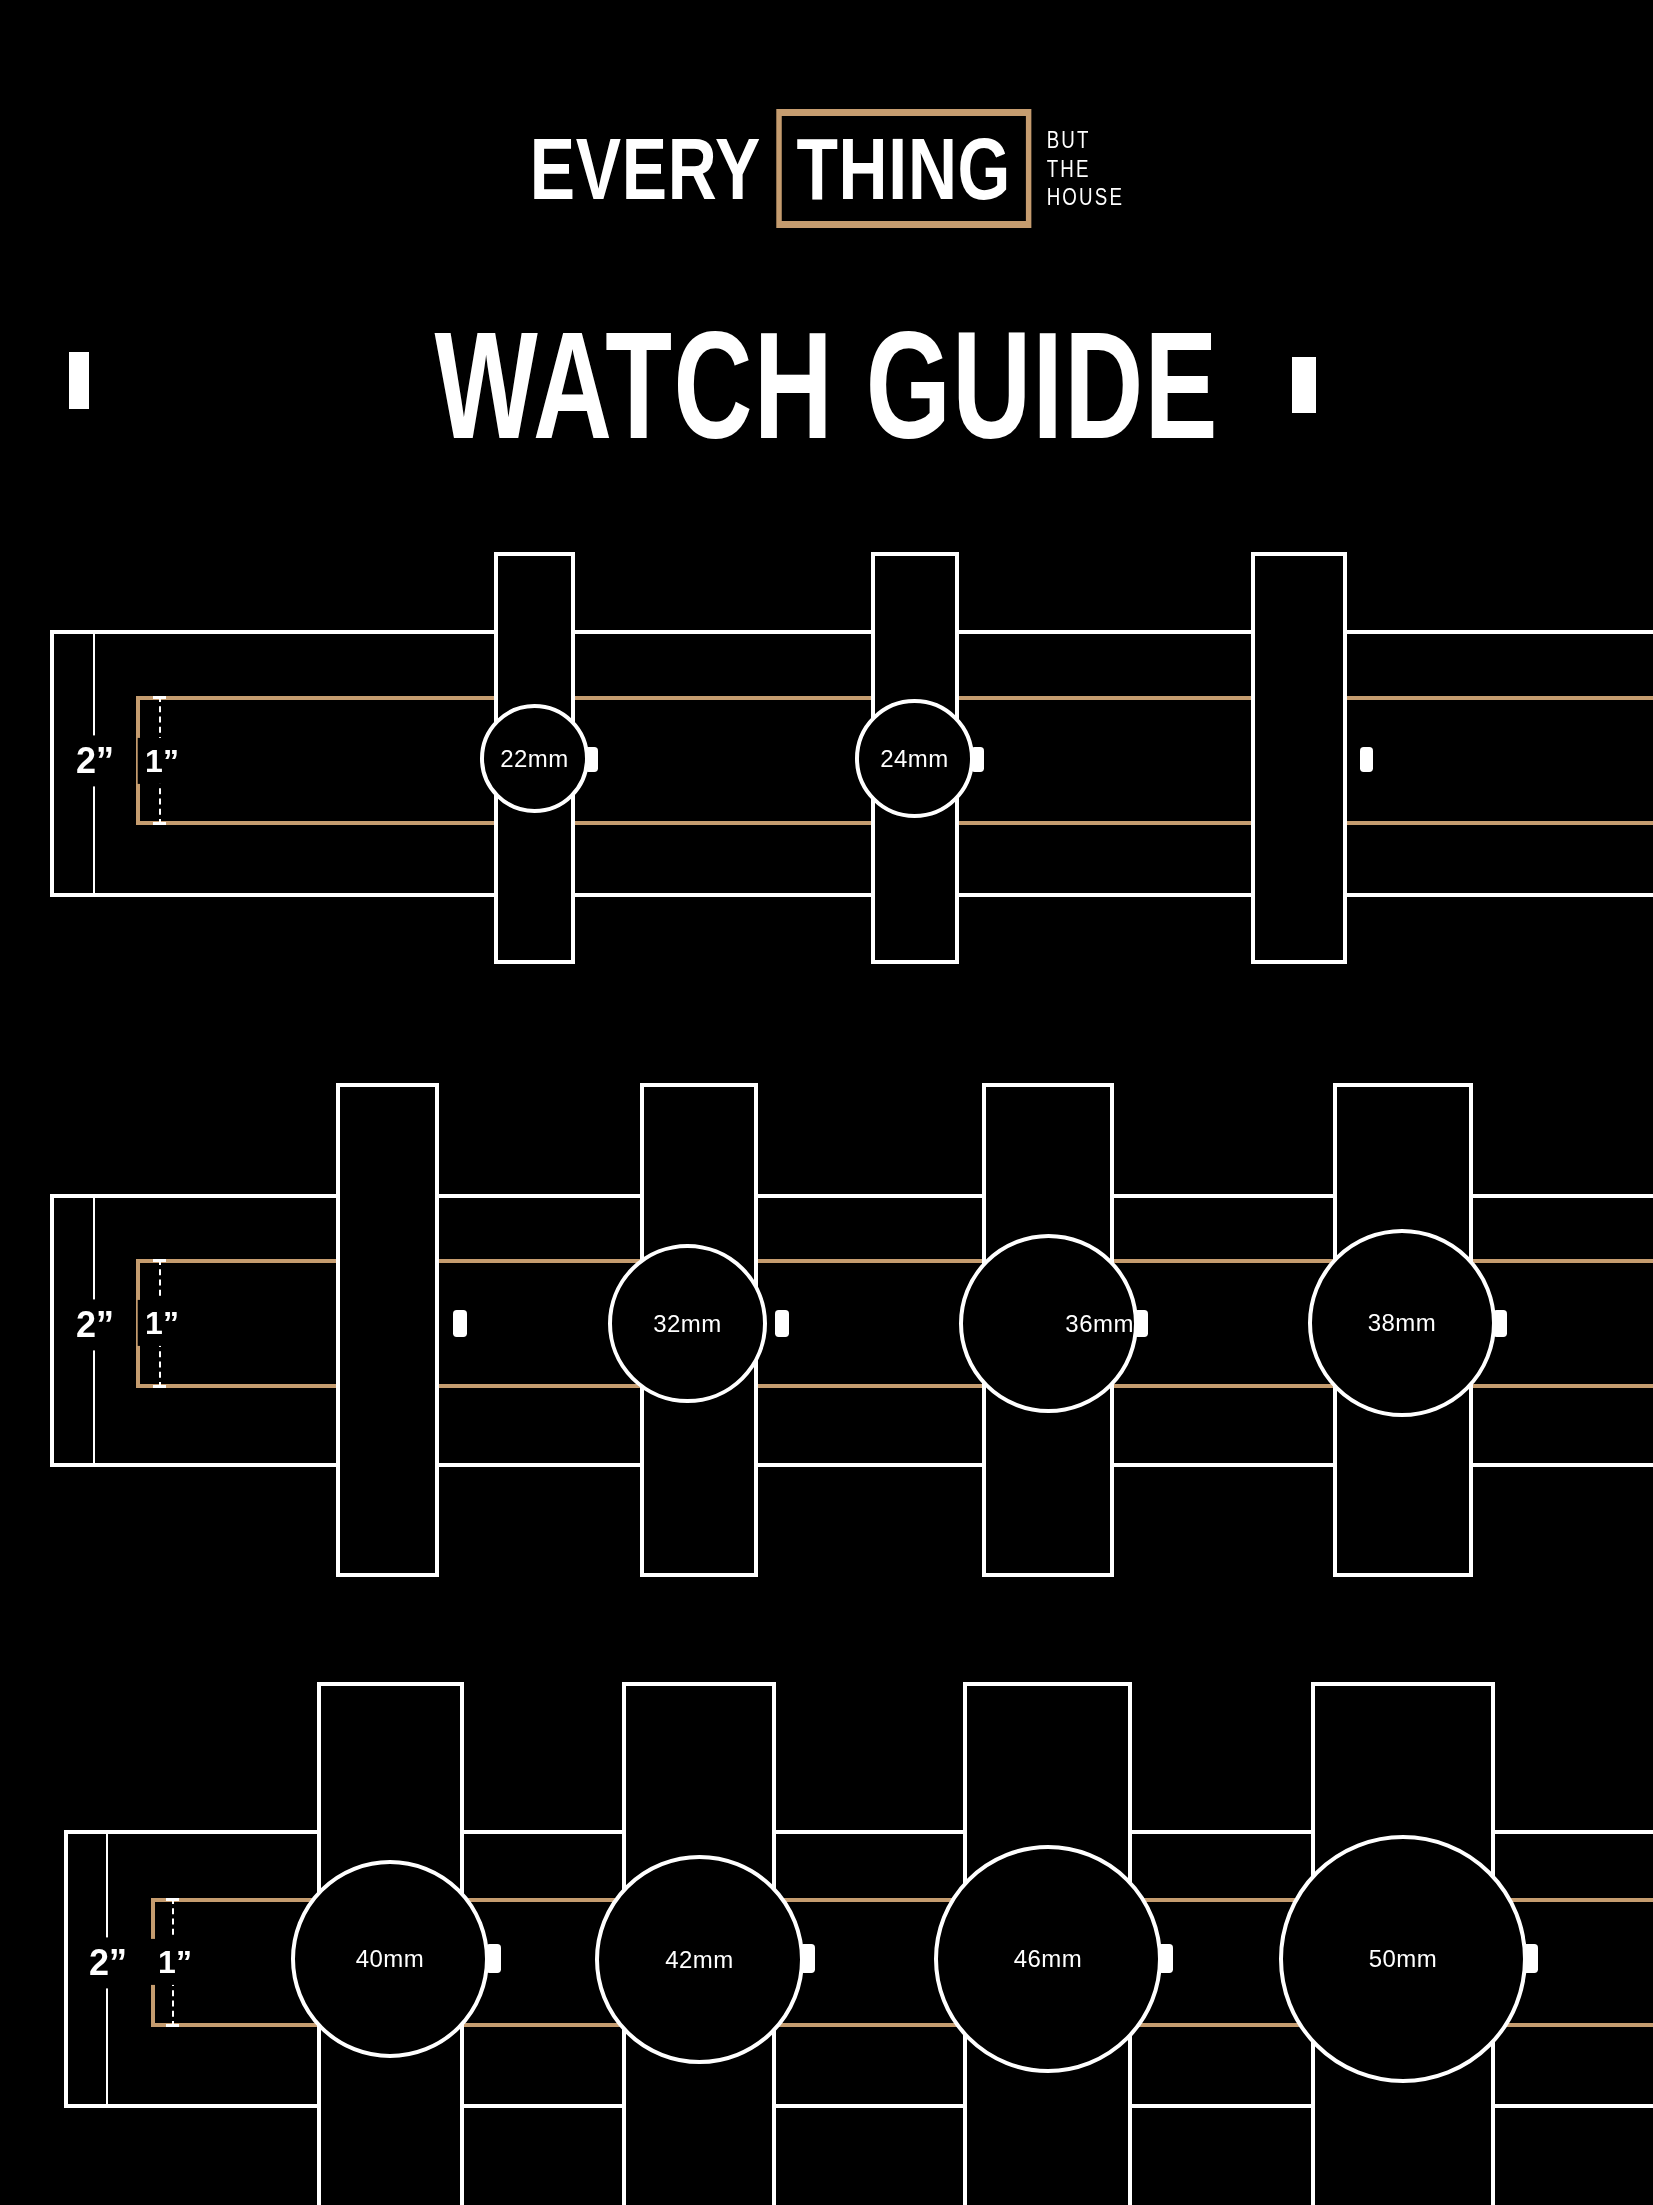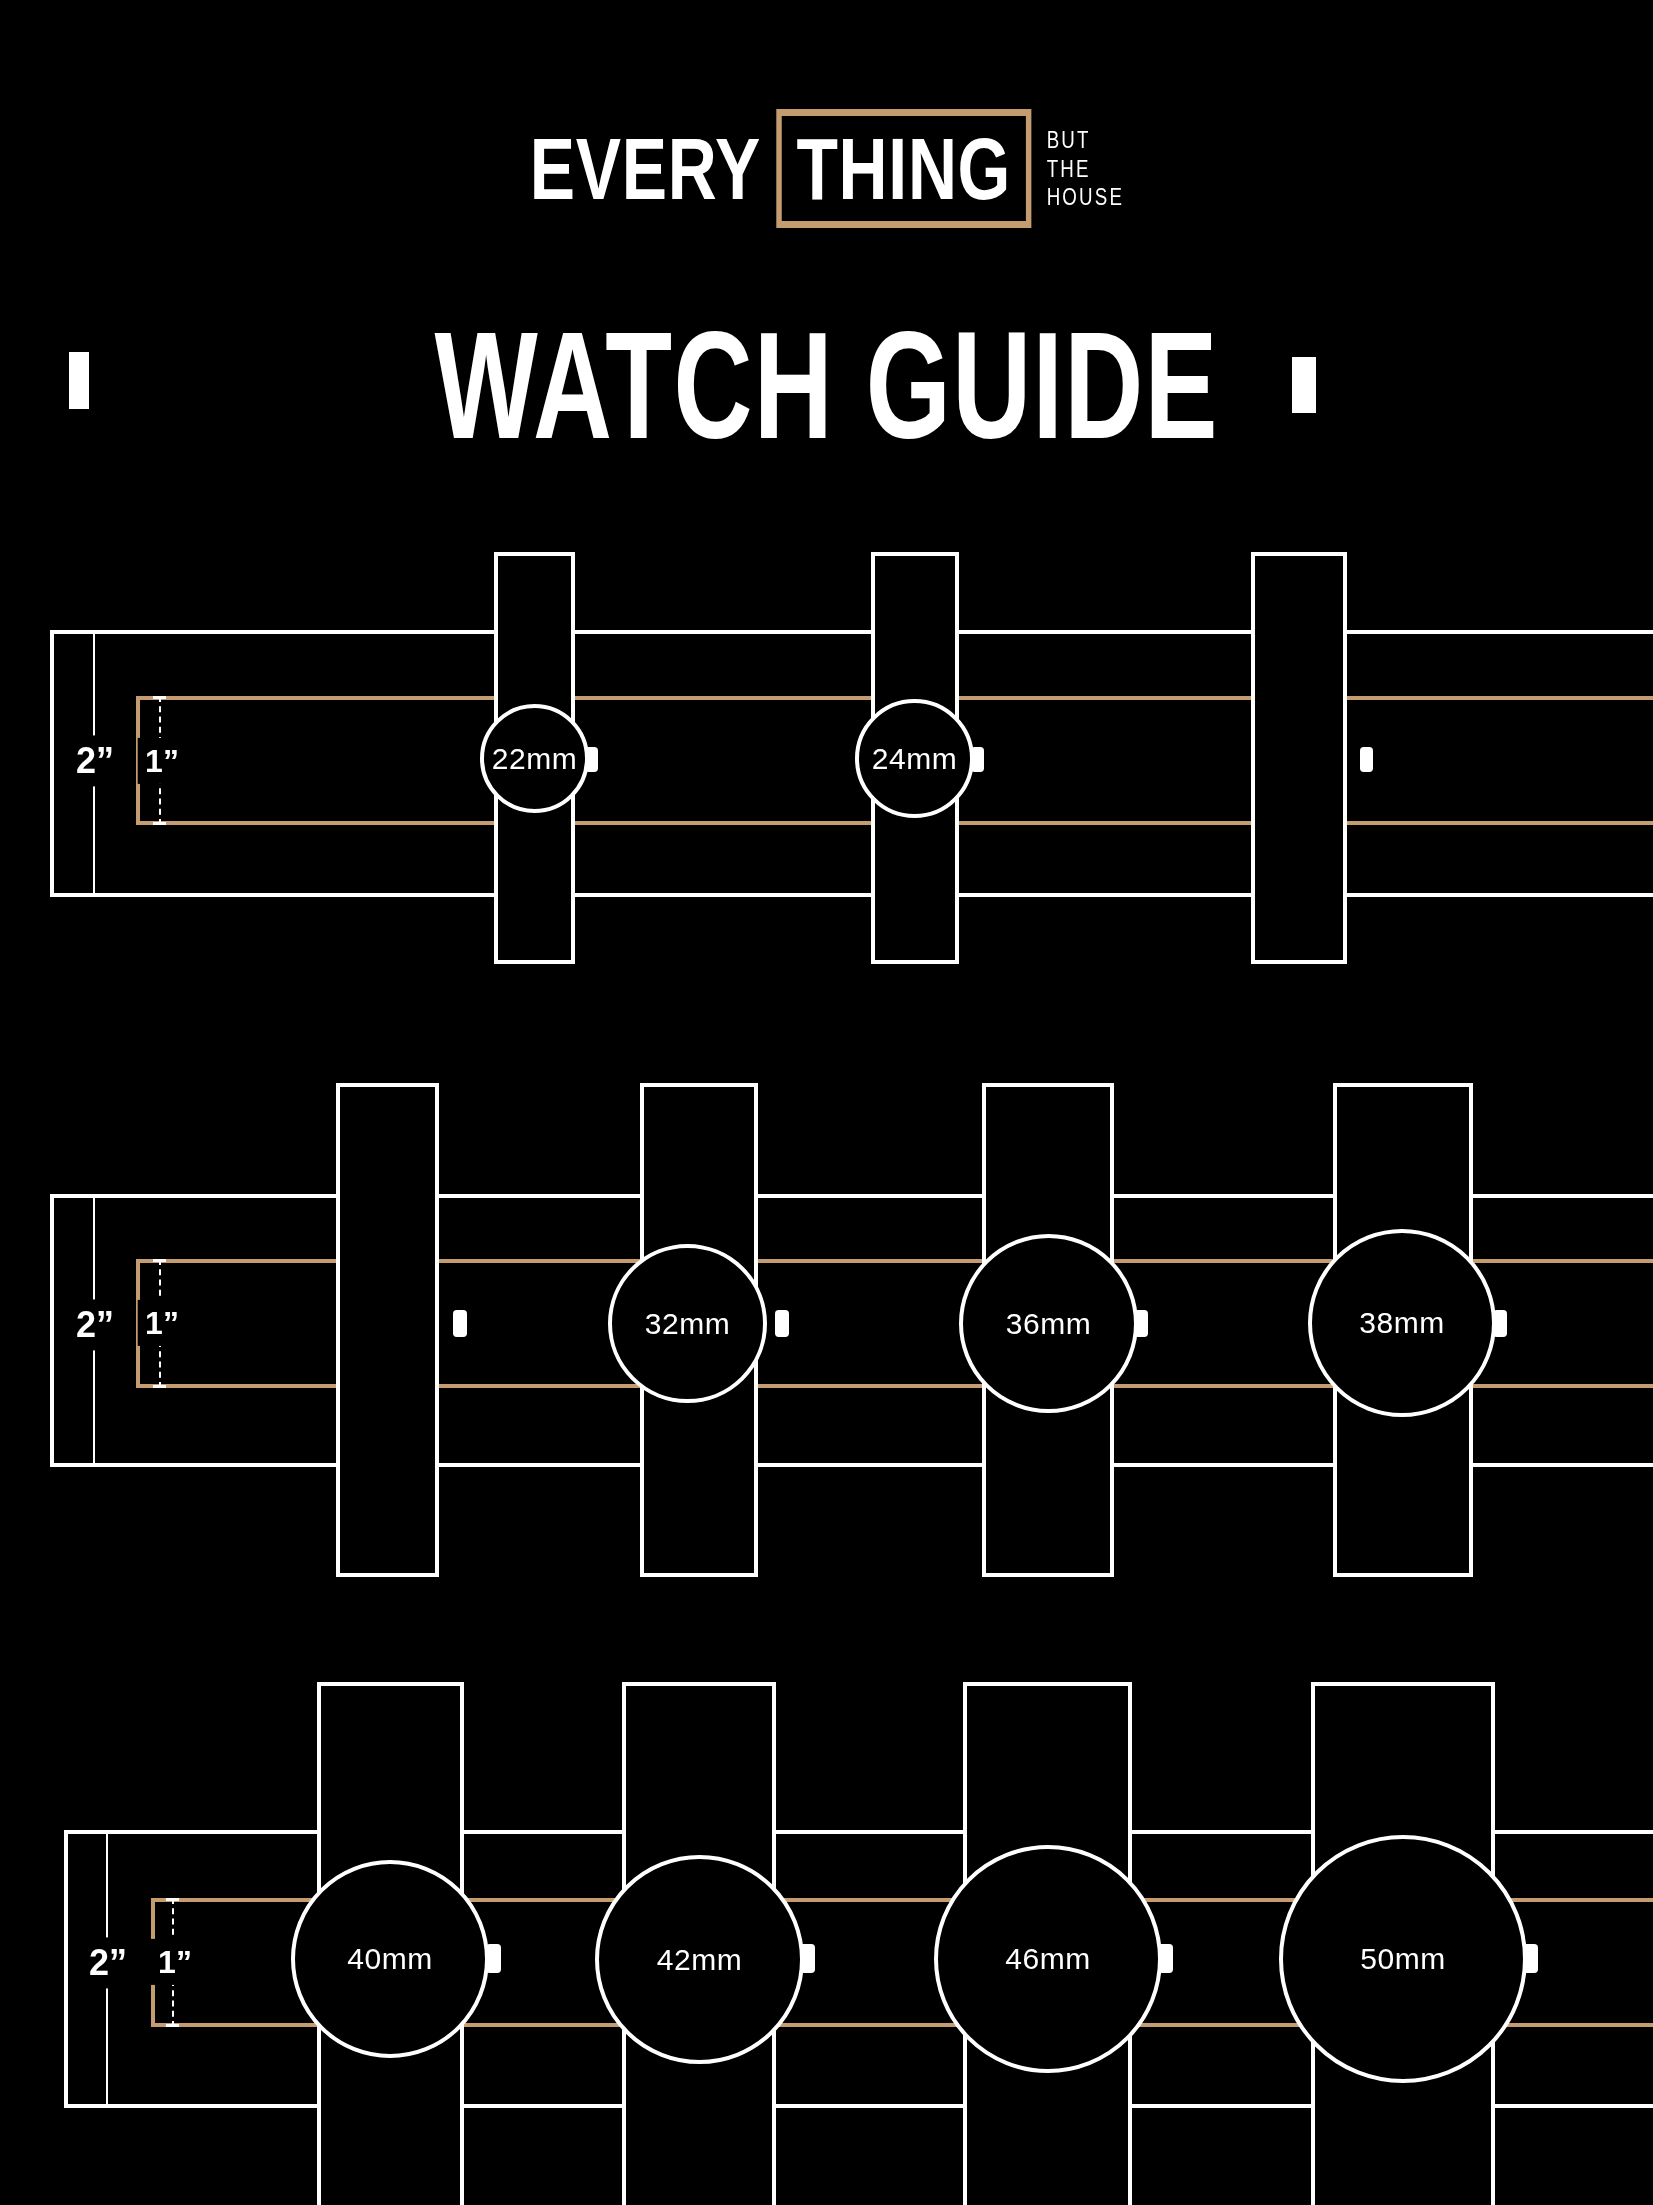--- a/index.html
+++ b/index.html
@@ -39,21 +39,21 @@
   .dim-line.dashed { border-left-style:dashed; }
   .dim-line.dashed::before, .dim-line.dashed::after { left:-7.8px; width:13px; }
   .dim-label { position:absolute; transform:translate(-50%,-50%);
                background:#000; padding:4.6px 7.4px; font-weight:700; font-size:36px; }
 
   
   .strap { position:absolute; background:#000; border:4.1px solid #fff; }
   .crown { position:absolute; background:#fff; border-radius:3.7px; }
   .case  { position:absolute; background:#000; border:4.1px solid #fff; border-radius:50%;
            display:flex; align-items:center; justify-content:center; }
-  .case .size { font-size:30px; letter-spacing:0.5px; font-weight:400; color:#fff; white-space:nowrap; }
+  .case .size { font-size:24px; letter-spacing:0.5px; font-weight:400; color:#fff; white-space:nowrap; }
 </style>
 </head>
 <body>
 
 <div id="canvas">
 
   <div class="logo">
     <span class="word">EVERY</span>
     <span class="word boxed">THING</span>
     <span class="tagline">
@@ -110,21 +110,21 @@
   <div class="crown" style="left:453px; top:1286px; width:13.8px; height:27px;"></div>
 
   <div class="strap" style="left:640px; top:1059px; width:118px; height:494px;"></div>
   <div class="crown" style="left:775px; top:1286px; width:13.8px; height:27px;"></div>
   <div class="case" style="left:608px; top:1220px; width:159px; height:159px;">
     <span class="size">32mm</span>
   </div>
 
   <div class="strap" style="left:982px; top:1059px; width:132px; height:494px;"></div>
   <div class="crown" style="left:1134px; top:1286px; width:13.8px; height:27px;"></div>
-  <div class="case" style="left:959px; top:1210px; width:179px; height:179px;">
+  <div class="case" style="left:959px; top:1210px; width:179px; height:179px;justify-content:flex-end;">
     <span class="size">36mm</span>
   </div>
 
   <div class="strap" style="left:1333px; top:1059px; width:140px; height:494px;"></div>
   <div class="crown" style="left:1493px; top:1286px; width:13.8px; height:27px;"></div>
   <div class="case" style="left:1308px; top:1205px; width:188px; height:188px;">
     <span class="size">38mm</span>
   </div>
 
   <div class="strap" style="left:317px; top:1658px; width:147px; height:579px;"></div>

